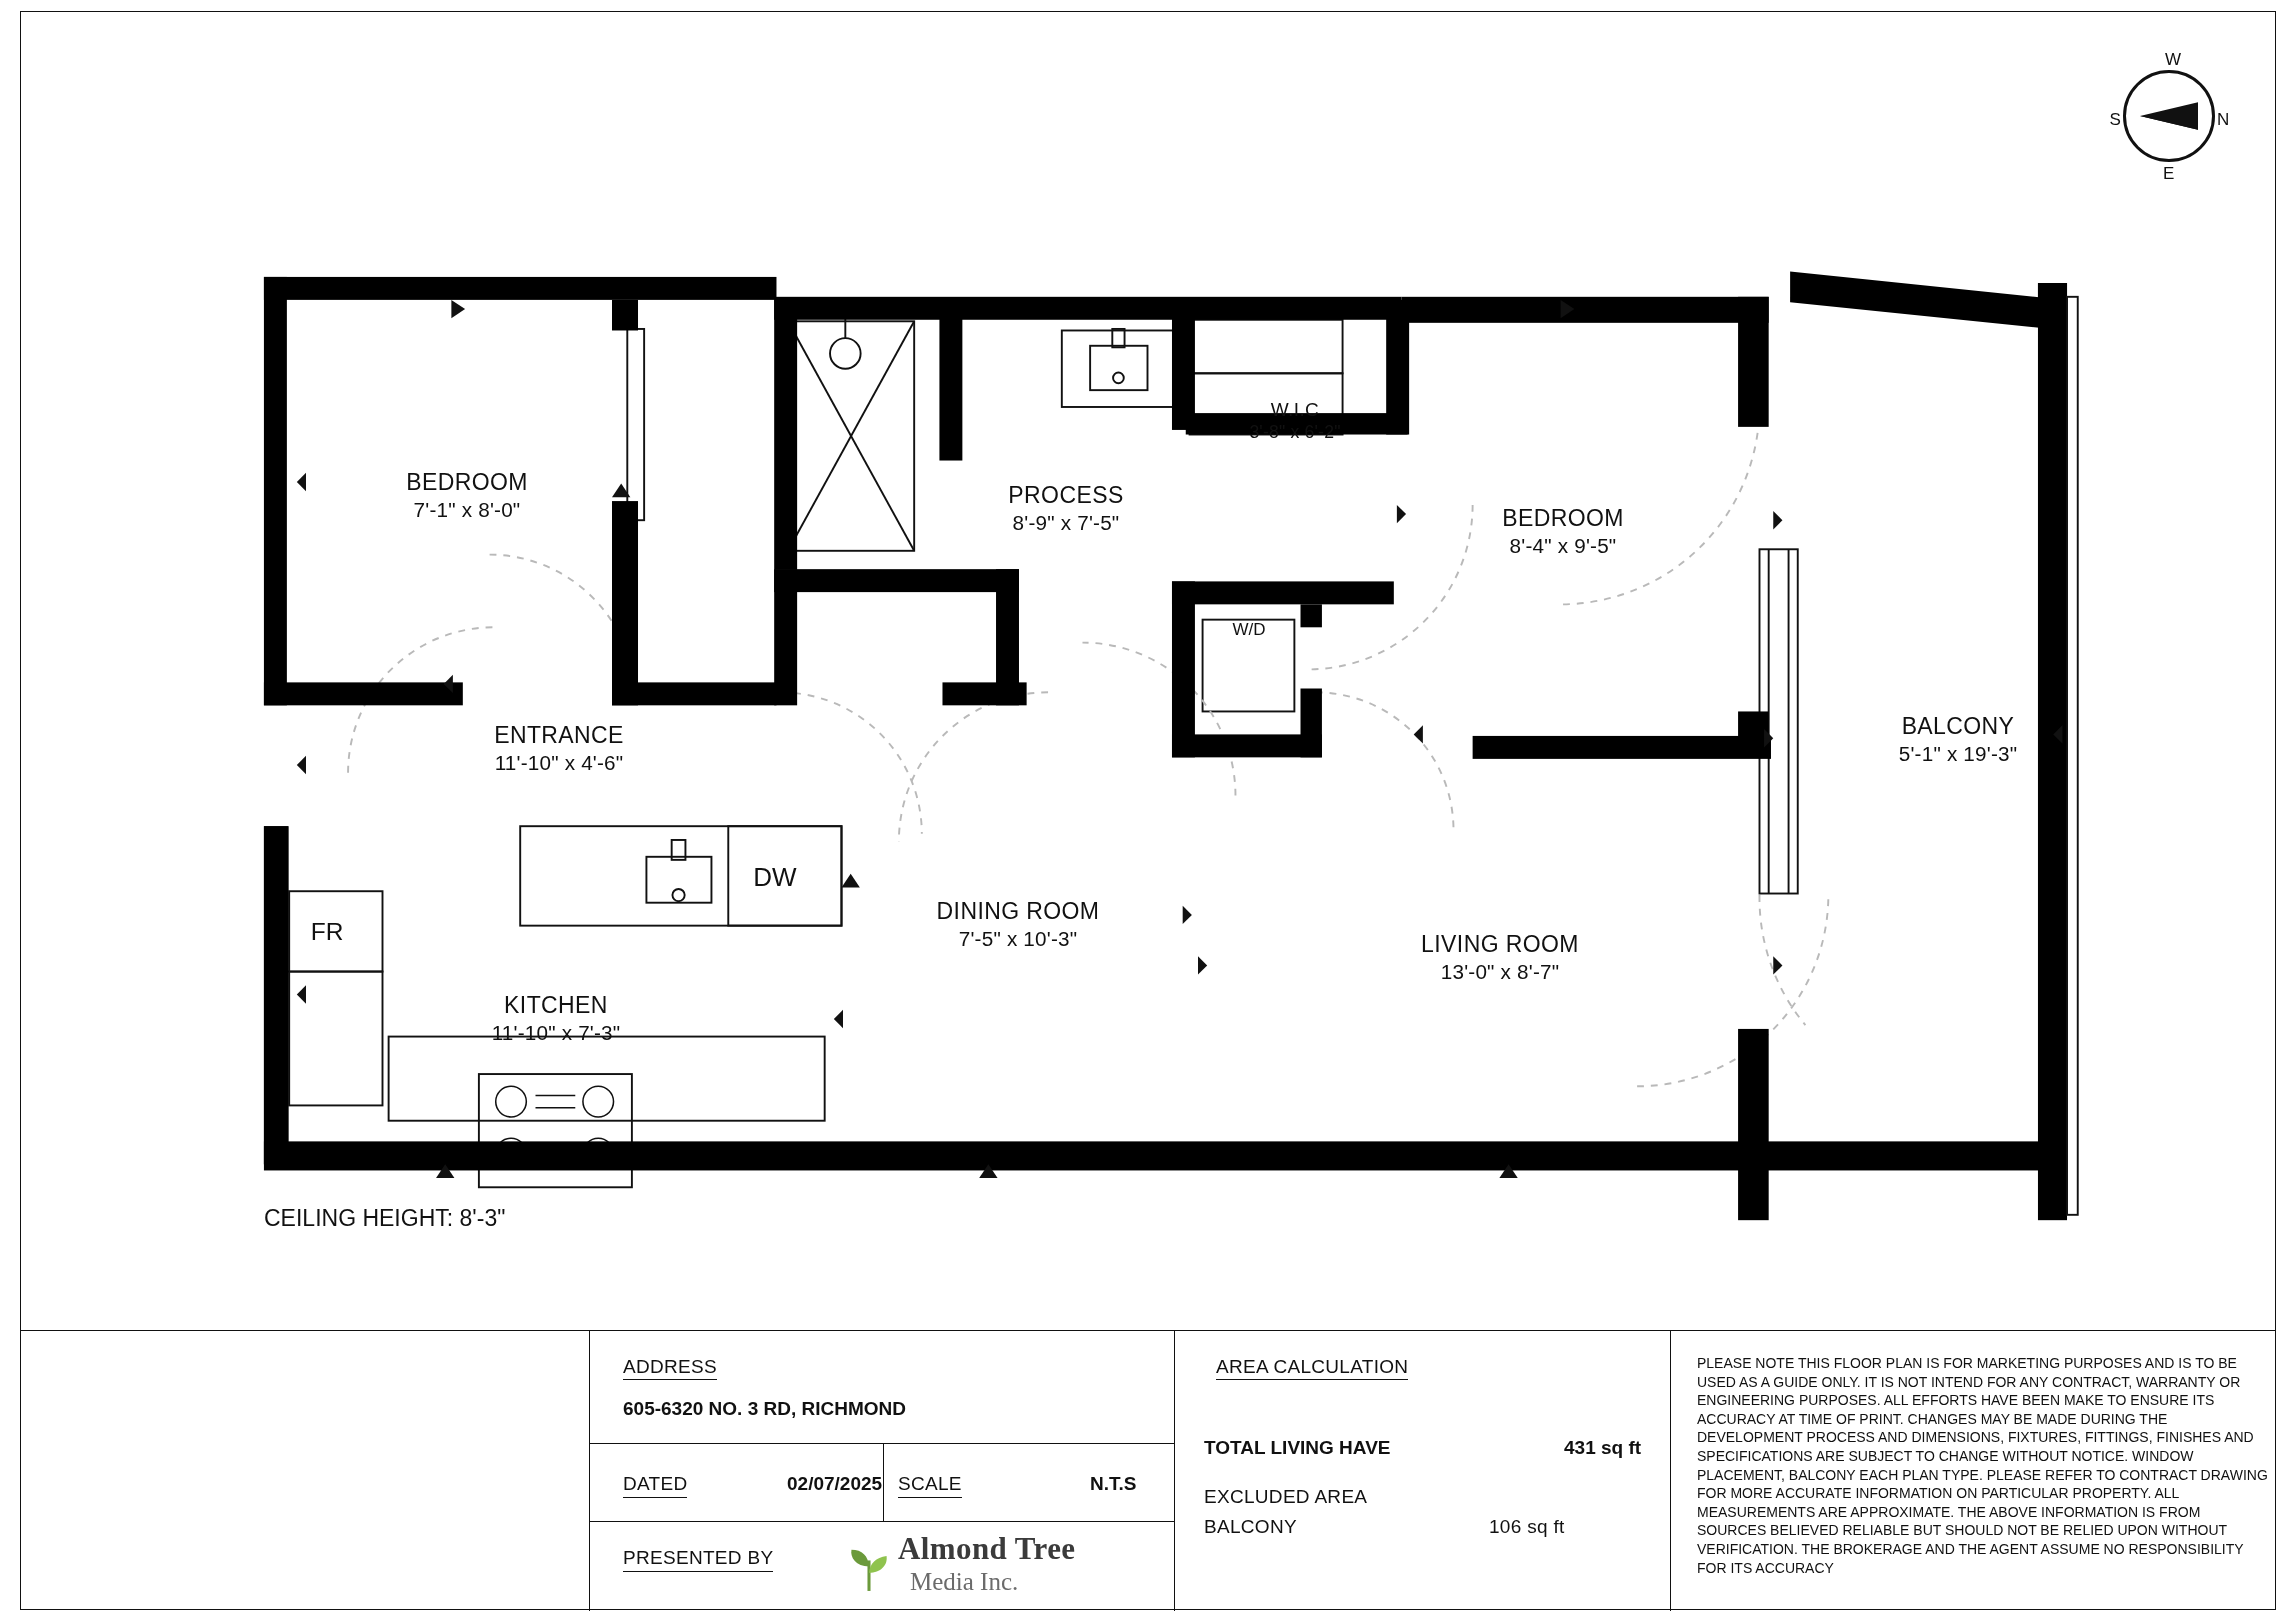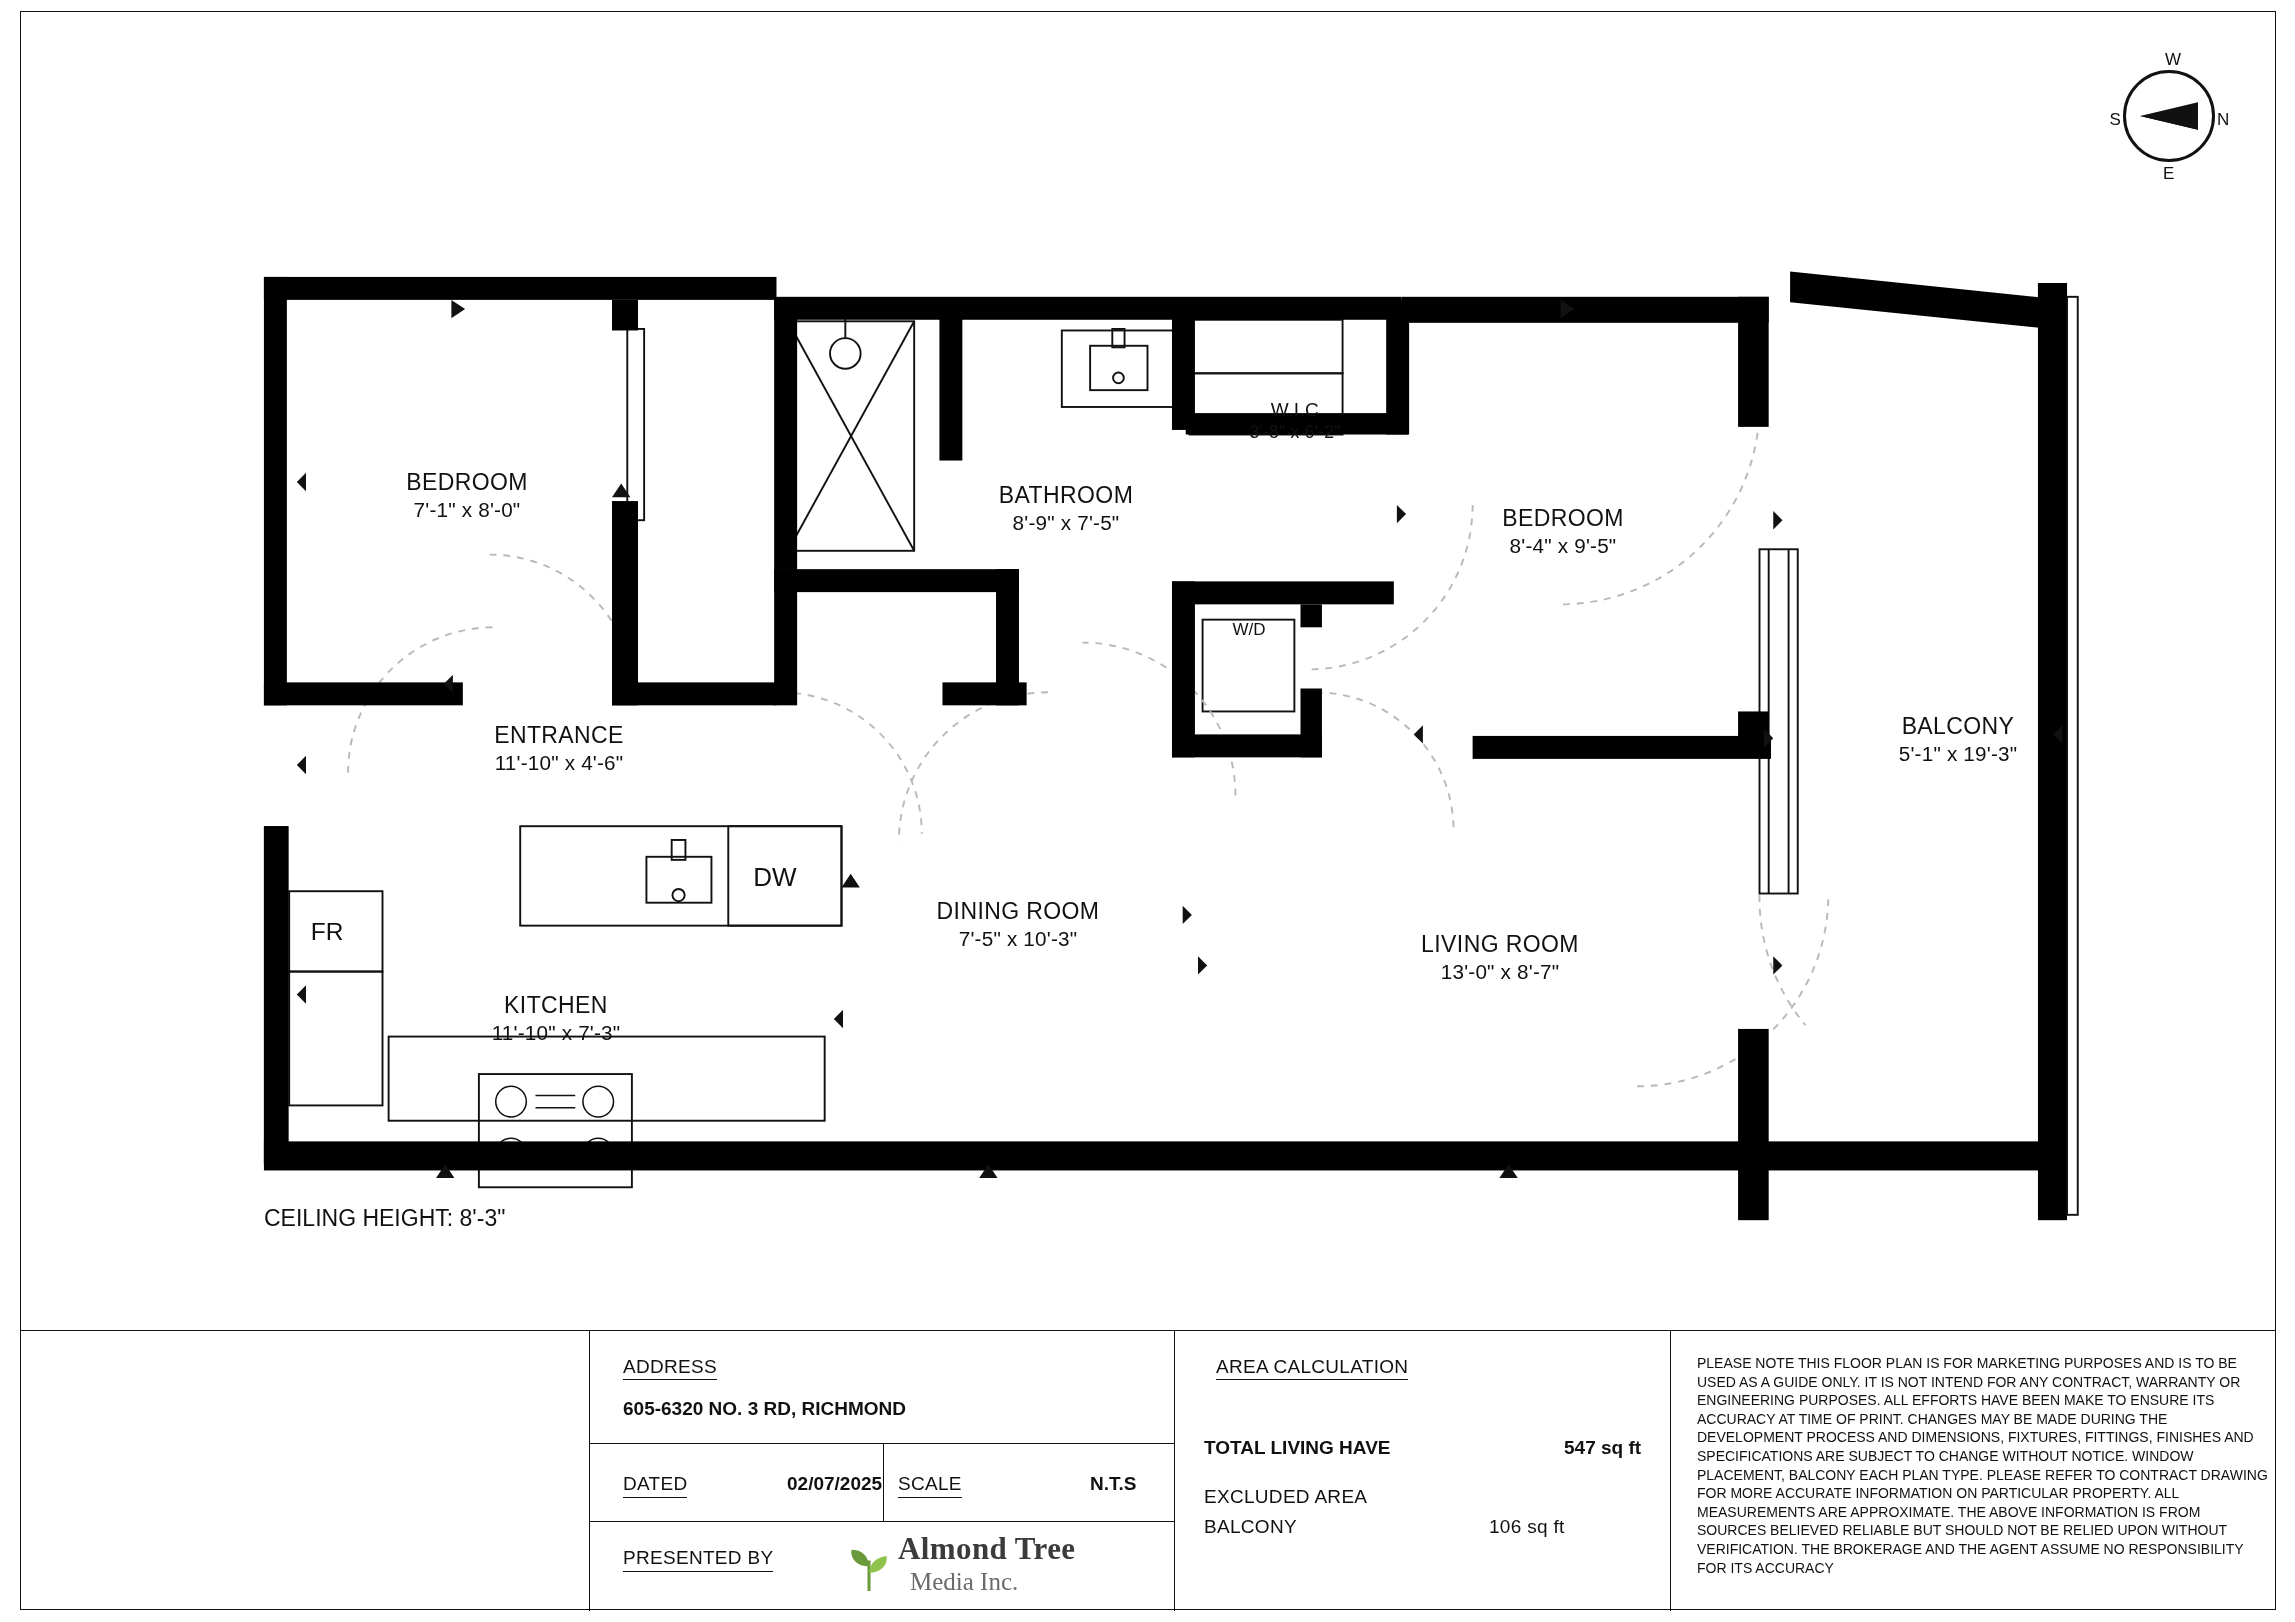--- a/index.html
+++ b/index.html
@@ -334,21 +334,21 @@
         <polygon points="580,894 592,882 592,906"></polygon>
       </g>
     </svg>
 
     
     <div class="roomlabel" style="left:467px; top:468px; transform:translateX(-50%);">
       <span class="nm">BEDROOM</span>
       <span class="dim">7'-1" x 8'-0"</span>
     </div>
     <div class="roomlabel" style="left:1066px; top:481px; transform:translateX(-50%);">
-      <span class="nm">BATHROOM</span>
+      <span class="nm">PROCESS</span>
       <span class="dim">8'-9" x 7'-5"</span>
     </div>
     <div class="roomlabel small" style="left:1295px; top:398px; transform:translateX(-50%);">
       <span class="nm">W.I.C</span>
       <span class="dim">3'-8" x 6'-2"</span>
     </div>
     <div class="roomlabel" style="left:1563px; top:504px; transform:translateX(-50%);">
       <span class="nm">BEDROOM</span>
       <span class="dim">8'-4" x 9'-5"</span>
     </div>
@@ -407,21 +407,21 @@
         <path d="M35 76 L35 36" stroke="#6b9a3b" stroke-width="4" fill="none"></path>
         <path d="M35 44 C18 44 10 32 12 22 C26 22 34 30 35 44 Z" fill="#6b9a3b"></path>
         <path d="M35 52 C50 52 60 42 58 30 C44 32 36 40 35 52 Z" fill="#8fc34e"></path>
       </svg>
       <div class="l1">Almond Tree</div>
       <div class="l2">Media Inc.</div>
     </div>
 
     <div class="tb-label u" style="left:1184px; top:24.5px;margin-left:12px;">AREA CALCULATION</div>
     <div class="tb-value" style="left:1184px; top:106px;">TOTAL LIVING HAVE</div>
-    <div class="tb-value" style="left:1544px; top:106px;">547 sq ft</div>
+    <div class="tb-value" style="left:1544px; top:106px;">431 sq ft</div>
     <div class="tb-label" style="left:1184px; top:155px;">EXCLUDED AREA</div>
     <div class="tb-label" style="left:1184px; top:185px;">BALCONY</div>
     <div class="tb-label" style="left:1469px; top:185px;">106 sq ft</div>
 
     <div class="disclaimer">PLEASE NOTE THIS FLOOR PLAN IS FOR MARKETING PURPOSES AND IS TO BE USED AS A GUIDE ONLY. IT IS NOT INTEND FOR ANY CONTRACT, WARRANTY OR ENGINEERING PURPOSES. ALL EFFORTS HAVE BEEN MAKE TO ENSURE ITS ACCURACY AT TIME OF PRINT. CHANGES MAY BE MADE DURING THE DEVELOPMENT PROCESS AND DIMENSIONS, FIXTURES, FITTINGS, FINISHES AND SPECIFICATIONS ARE SUBJECT TO CHANGE WITHOUT NOTICE. WINDOW PLACEMENT, BALCONY EACH PLAN TYPE. PLEASE REFER TO CONTRACT DRAWING FOR MORE ACCURATE INFORMATION ON PARTICULAR PROPERTY. ALL MEASUREMENTS ARE APPROXIMATE. THE ABOVE INFORMATION IS FROM SOURCES BELIEVED RELIABLE BUT SHOULD NOT BE RELIED UPON WITHOUT VERIFICATION. THE BROKERAGE AND THE AGENT ASSUME NO RESPONSIBILITY FOR ITS ACCURACY</div>
   </div>
 
 </div>
 
 

